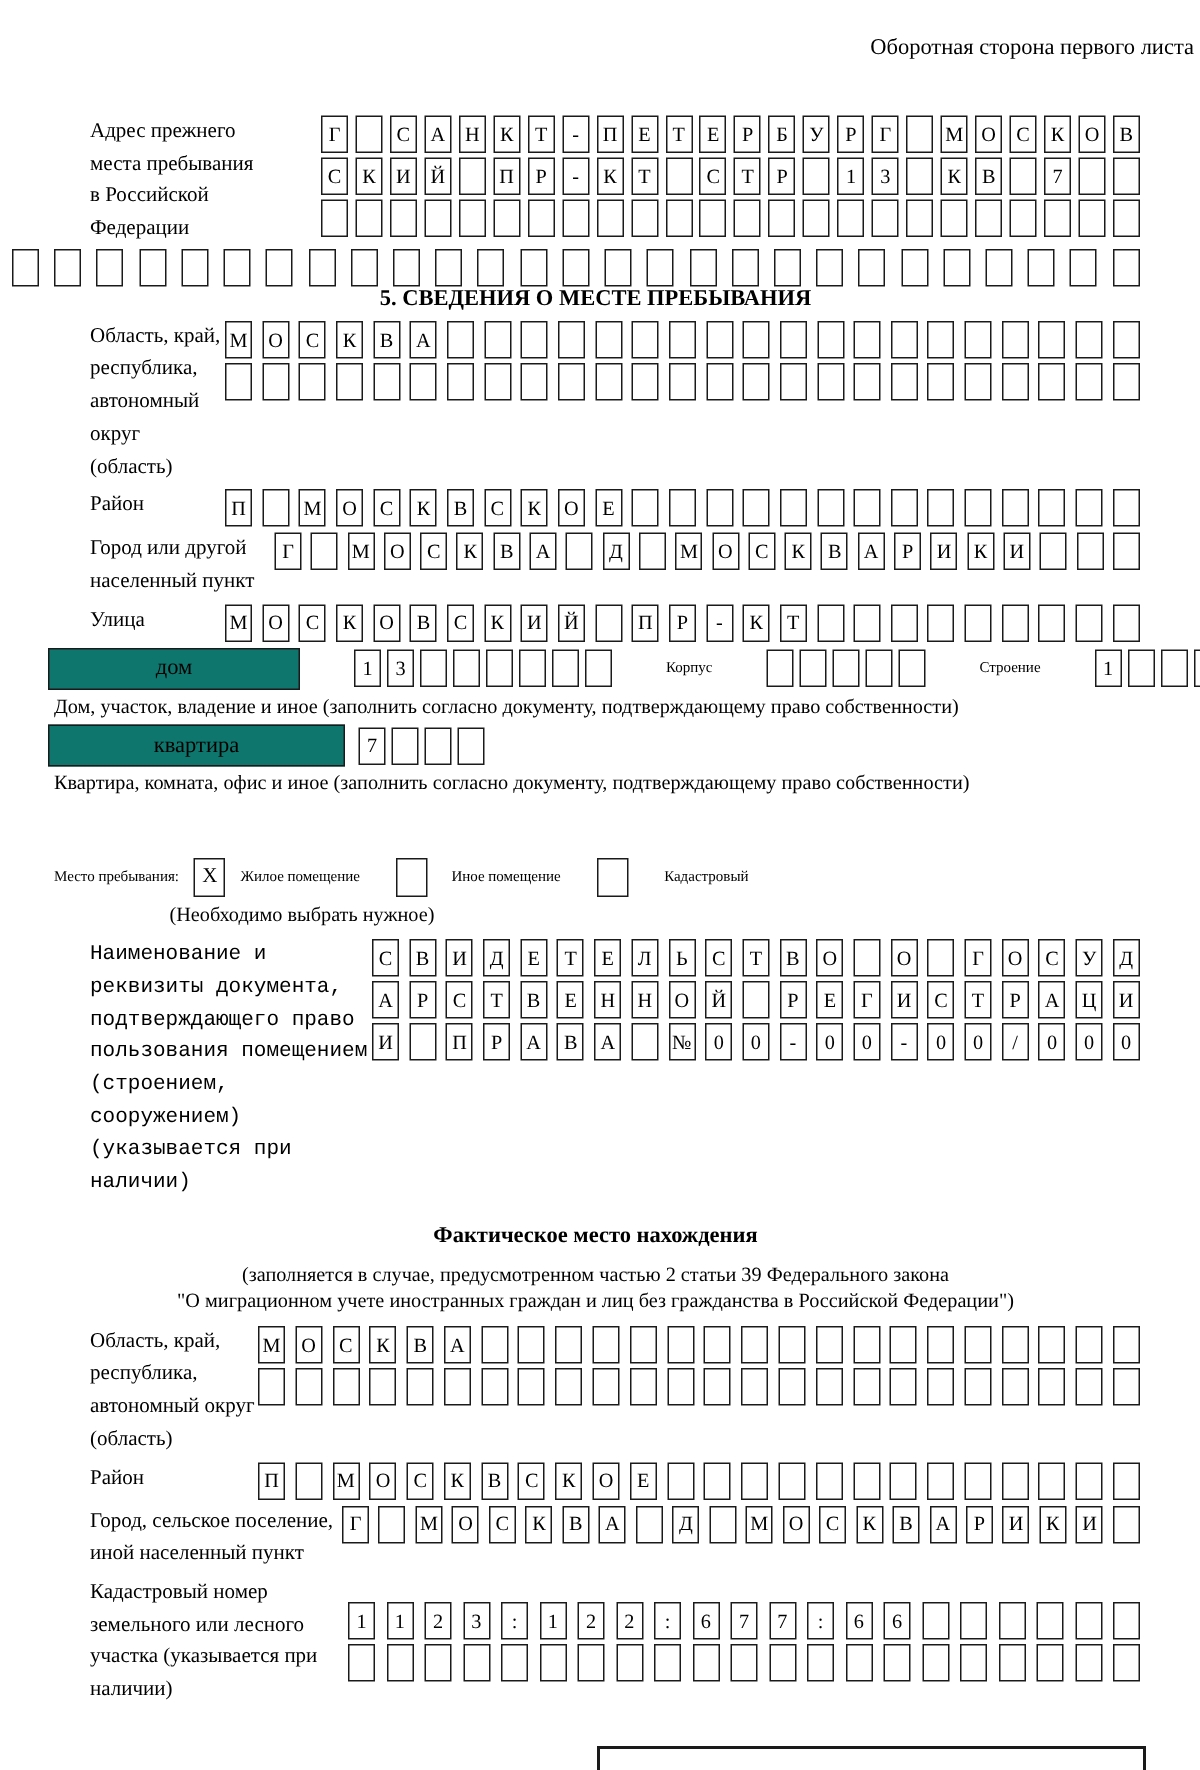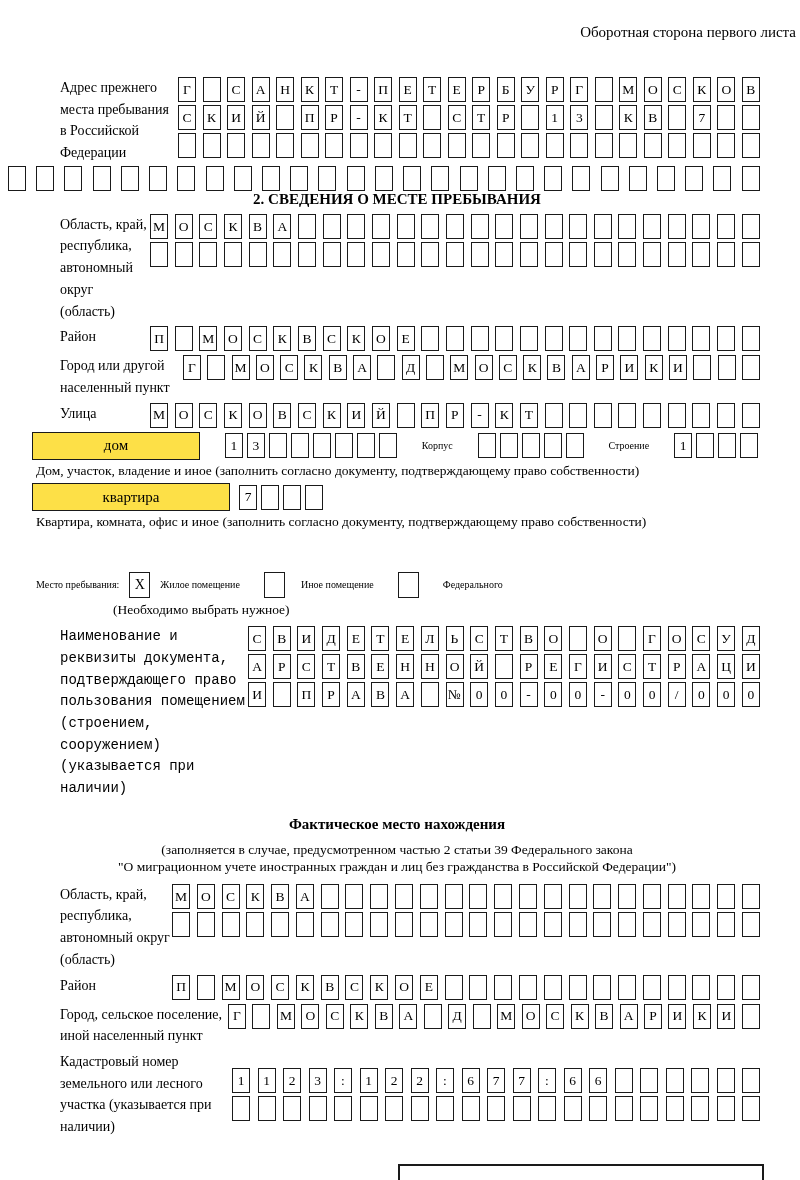--- a/index.html
+++ b/index.html
@@ -29,42 +29,42 @@
     font-size: 13.5px; line-height: 1; background: #fff;
   }
 
   .note { font-size: 13.5px; line-height: 1.3; }
   .center { text-align: center; padding-left: 26px; }
   .title { font-size: 15px; font-weight: bold; text-align: center; padding-left: 26px; }
 
   .widebox {
     border: 1.6px solid #1a1a1a; height: 28px; flex: none;
     display: flex; align-items: center; justify-content: center;
-    font-size: 15px; background: #fde047;
+    font-size: 15px; background: #0f766e;
   }
   .inline-lbl { font-size: 10px; line-height: 28px; flex: none; }
 
   .cb {
     width: 21px; height: 26px; flex: none;
     border: 1.6px solid #1a1a1a;
     display: inline-flex; align-items: center; justify-content: center;
     font-size: 14px; background: #fff;
   }
 
   
   .w-prev   { width: 118px; }
   .w-obl1   { width: 90px; }
   .w-gorod1 { width: 123px; }
   .w-doc    { width: 188px; font-family: Liberation Mono, monospace; }
   .w-obl2   { width: 112px; }
   .w-gorod2 { width: 168px; }
   .w-kad    { width: 172px; }
 
   .mt2 { margin-top: 2px; } .mt4 { margin-top: 4px; }
-  .mb2 { margin-bottom: 2px; } .mb4 { margin-bottom: 4px; } .mb6 { margin-bottom: 6px; } .mb8 { margin-bottom: 8px; }
+  .mb2 { margin-bottom: 2px; gap: 36px; } .mb4 { margin-bottom: 4px; } .mb6 { margin-bottom: 6px; } .mb8 { margin-bottom: 8px; }
 
   .dom-row { display: flex; justify-content: space-between; align-items: center; margin-left: 24px; width: 726px; }
   .kv-row  { display: flex; align-items: center; gap: 9px; margin-left: 24px; }
   .mesto-row { display: flex; align-items: center; margin-left: 28px; gap: 0; margin-top: 40px; }
   .mesto-row .gap-s { width: 10px; flex: none; }
   .mesto-row .gap-m { width: 16px; flex: none; }
   .mesto-row .gap-l { width: 24px; flex: none; }
   .note-indent { margin-left: 28px; }
   .mesto-note { margin-left: 105px; }
 
@@ -188,21 +188,21 @@
         <span class="cell"></span>
         <span class="cell"></span>
         <span class="cell"></span>
         <span class="cell"></span>
         <span class="cell"></span>
         <span class="cell"></span>
         <span class="cell"></span>
         <span class="cell"></span>
       </div>
 
-    <div class="title mb6">2. СВЕДЕНИЯ О МЕСТЕ ПРЕБЫВАНИЯ</div>
+    <div class="title mb6">5. СВЕДЕНИЯ О МЕСТЕ ПРЕБЫВАНИЯ</div>
 
     <div class="flexrow mb4">
       <div class="lbl w-obl1">Область, край, республика, автономный округ (область)</div>
       <div class="rowstack grow">
         <div class="boxrow">
             <span class="cell">М</span>
             <span class="cell">О</span>
             <span class="cell">С</span>
             <span class="cell">К</span>
             <span class="cell">В</span>
@@ -396,21 +396,21 @@
       <span class="cb">X</span>
       <span class="gap-s"></span>
       <span class="inline-lbl">Жилое помещение</span>
       <span class="gap-l"></span>
       <span class="cb"></span>
       <span class="gap-m"></span>
       <span class="inline-lbl">Иное помещение</span>
       <span class="gap-l"></span>
       <span class="cb"></span>
       <span class="gap-l"></span>
-      <span class="inline-lbl">Федерального</span>
+      <span class="inline-lbl">Кадастровый</span>
     </div>
     <div class="note mesto-note mb8">(Необходимо выбрать нужное)</div>
 
     <div class="flexrow">
       <div class="lbl w-doc">Наименование и реквизиты документа, подтверждающего право пользования помещением (строением, сооружением) (указывается при наличии)</div>
       <div class="rowstack grow">
         <div class="boxrow">
             <span class="cell">С</span>
             <span class="cell">В</span>
             <span class="cell">И</span>

